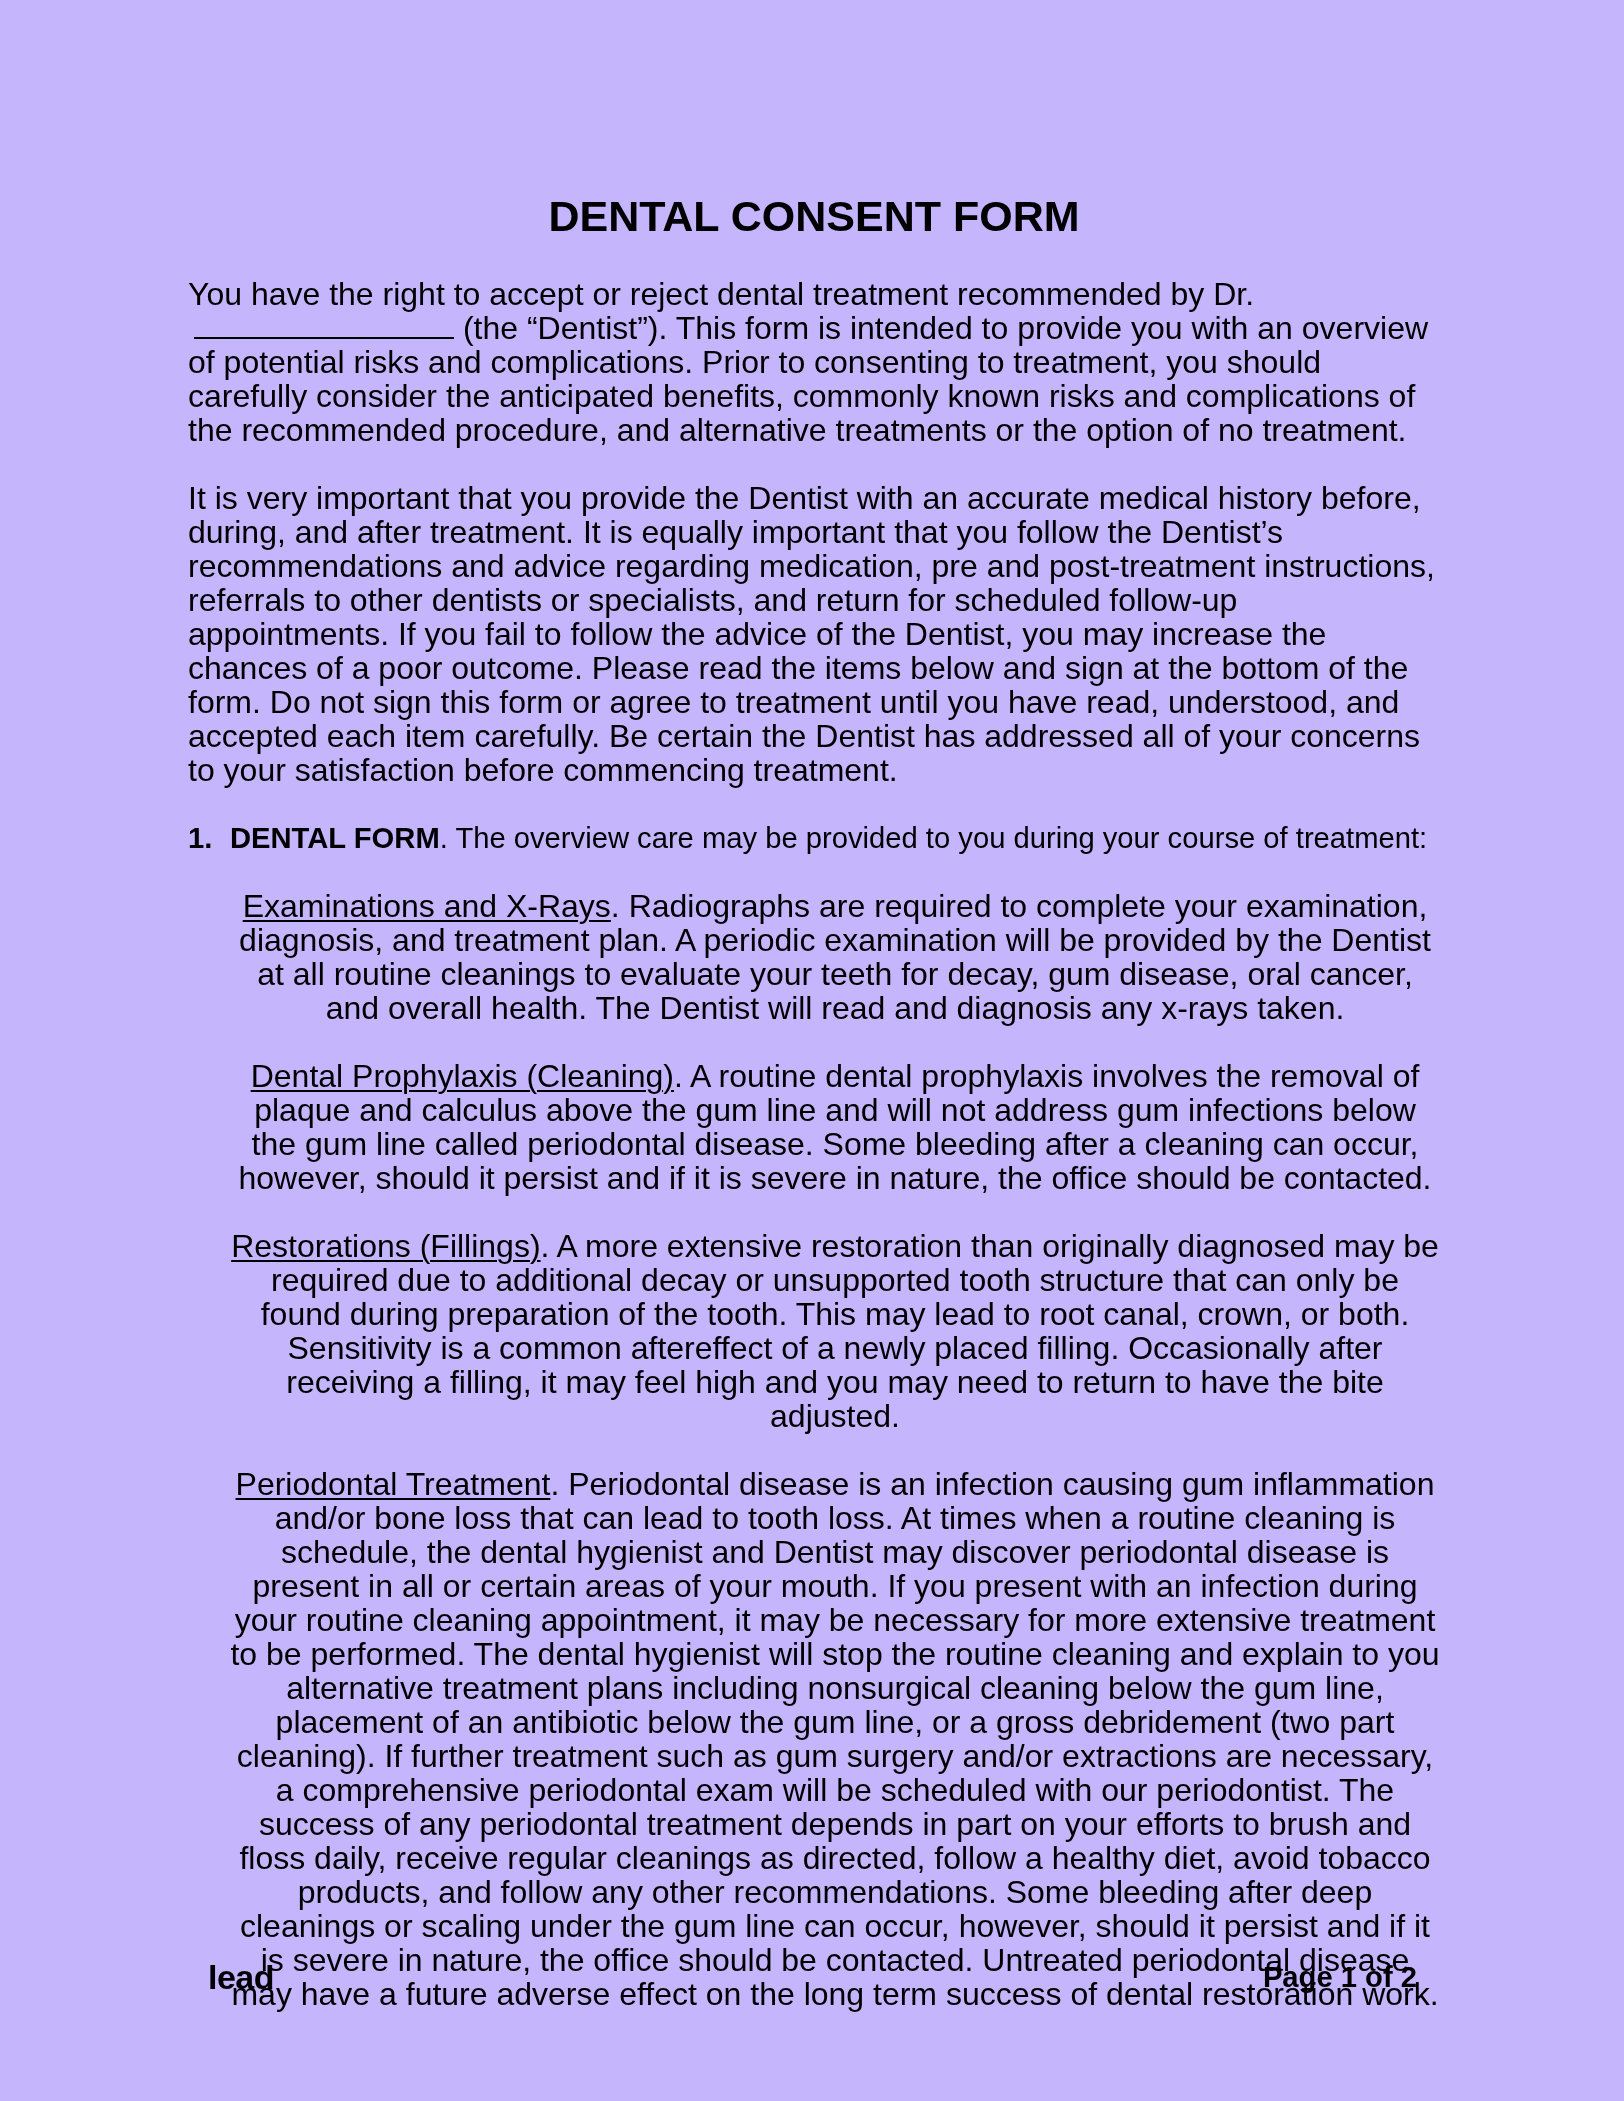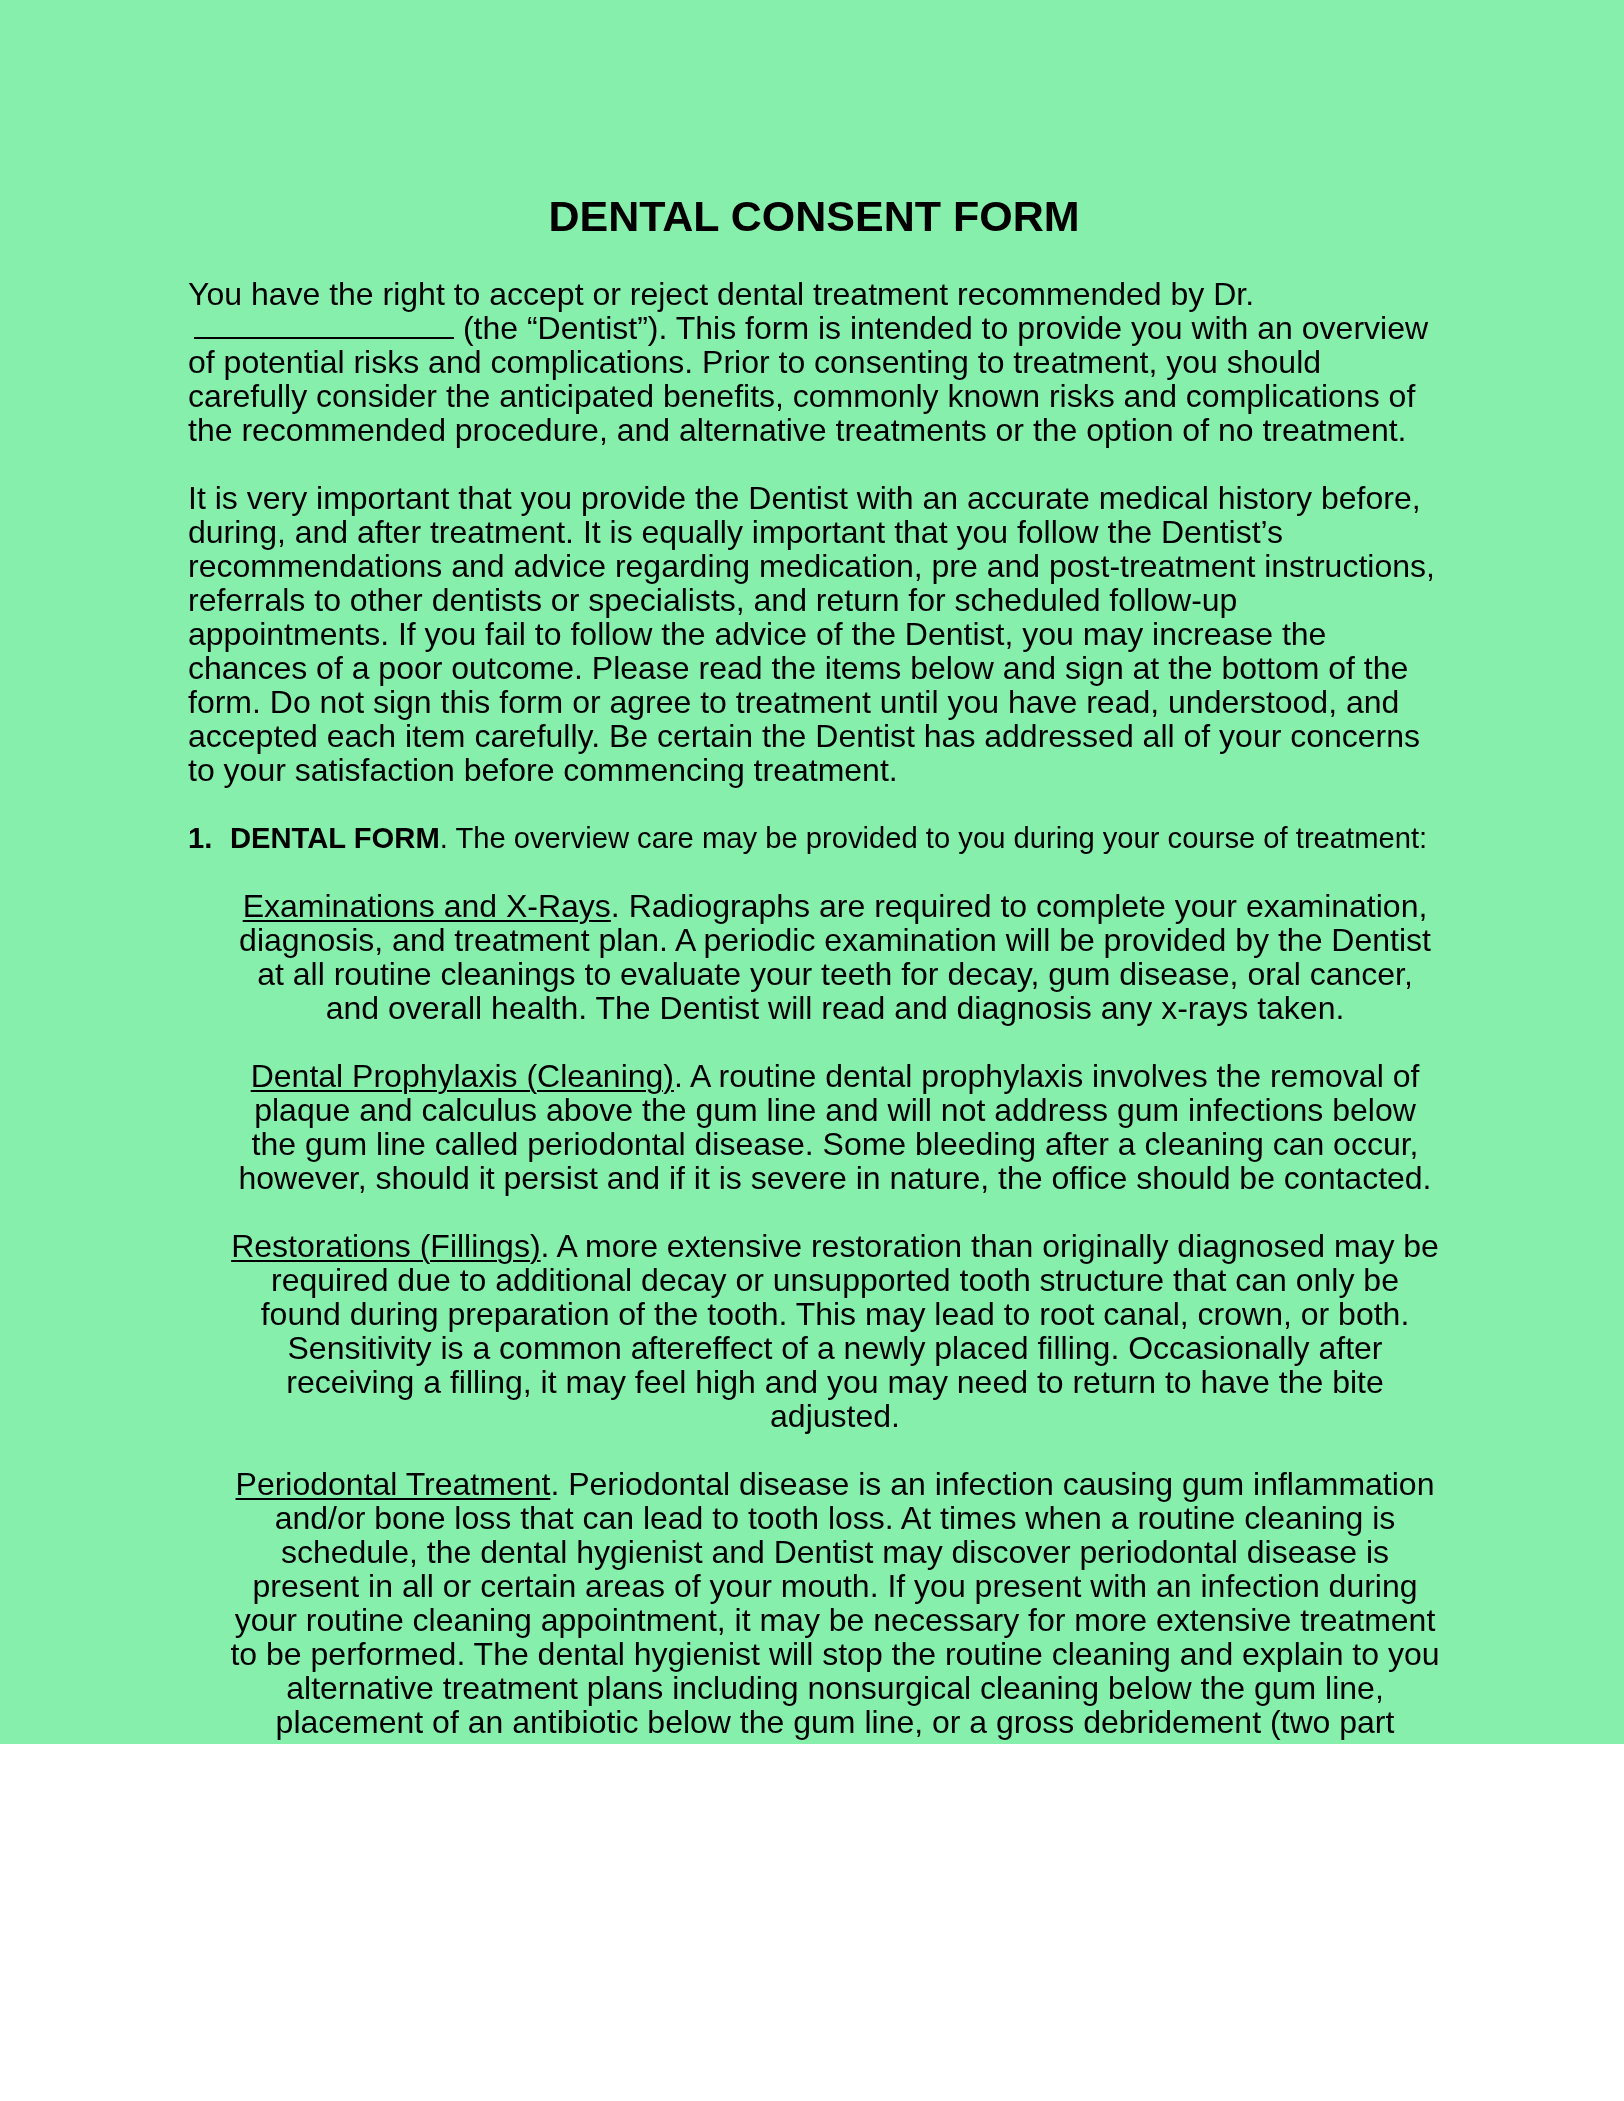--- a/index.html
+++ b/index.html
@@ -3,22 +3,22 @@
 <meta charset="utf-8">
 <style>
   html, body {
     margin: 0;
     padding: 0;
     background: #ffffff;
   }
   .page {
     position: relative;
     width: 1624px;
-    height: 1744px;
-    background: #86efac;
+    height: 2101px;
+    background: #c4b5fd;
     color: #000000;
     font-family: "Liberation Sans", "DejaVu Sans", sans-serif;
     overflow: hidden;
   }
   .content {
     position: absolute;
     left: 188px;
     top: 188px;
     width: 1252px;
   }

